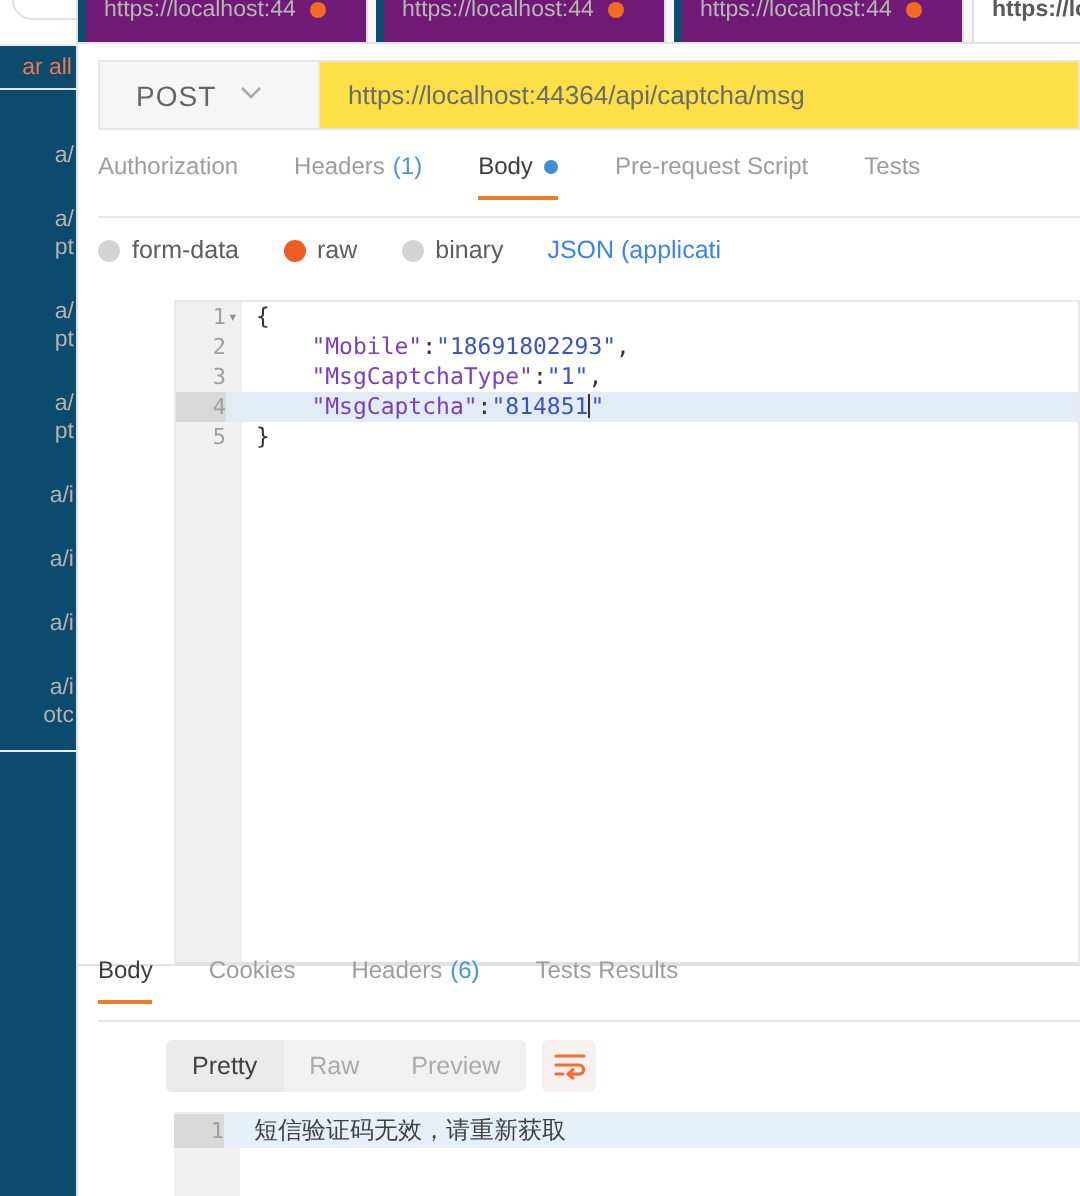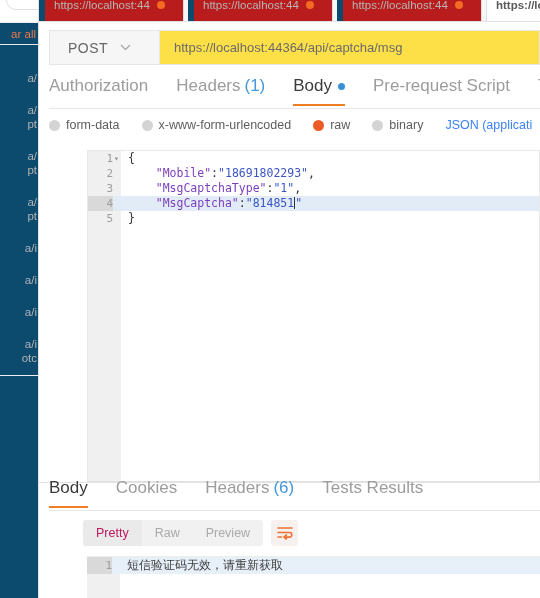--- a/index.html
+++ b/index.html
@@ -92,23 +92,23 @@
     height: 22px;
     background: #f6f6f6;
     border-bottom: 1px solid #e2e2e2;
     display: flex;
     align-items: flex-end;
     box-sizing: border-box;
   }
   .req-tab {
     height: 22px;
     box-sizing: border-box;
-    background: #b91c1c;
+    background: #701a75;
     border-right: 1px solid #dedede;
-    border-left: 6px solid #0c4a6e;
+    border-left: 4px solid #0c4a6e;
     display: flex;
     align-items: center;
     padding: 0 8px 0 9px;
     margin-right: 4px;
     white-space: nowrap;
     position: relative;
     overflow: hidden;
   }
   .req-tab .tab-label {
     color: #b6b6b6;
@@ -186,21 +186,21 @@
   #reqtabs {
     position: absolute;
     left: 10px; top: 76px;
     width: 491px;
     height: 32px;
     display: flex;
     align-items: flex-start;
     border-bottom: 1px solid #e8e8e8;
   }
   .rtab {
-    font-size: 17px;
+    font-size: 12px;
     color: #9d9d9d;
     margin-right: 28px;
     padding-bottom: 9px;
     white-space: nowrap;
     position: relative;
     display: flex;
     align-items: center;
     justify-content: flex-end;
   }
   .rtab .count {
@@ -355,21 +355,21 @@
     overflow: hidden;
   }
   .seg {
     display: flex;
     align-items: center;
     padding: 0 13px;
     font-size: 12.5px;
     color: #aaaaaa;
   }
   .seg.active {
-    color: #be185d;
+    color: #404040;
     background: #eaeaea;
   }
   .drop-box {
     display: flex;
     align-items: center;
     background: #f1f1f1;
     border-radius: 3px;
     height: 26px;
     padding: 0 10px;
     margin-left: 8px;
@@ -521,24 +521,20 @@
     <div class="rtab">
       <span>Tests</span>
     </div>
   </div>
 
   <div id="bodytypes">
     <div class="radio-opt">
       <span class="rdot"></span>
       <span class="rlabel">form-data</span>
     </div>
-    <div class="radio-opt">
-      <span class="rdot"></span>
-      <span class="rlabel">x-www-form-urlencoded</span>
-    </div>
     <div class="radio-opt checked">
       <span class="rdot"></span>
       <span class="rlabel">raw</span>
     </div>
     <div class="radio-opt">
       <span class="rdot"></span>
       <span class="rlabel">binary</span>
     </div>
     <span id="content-type-link">JSON (applicati</span>
   </div>

